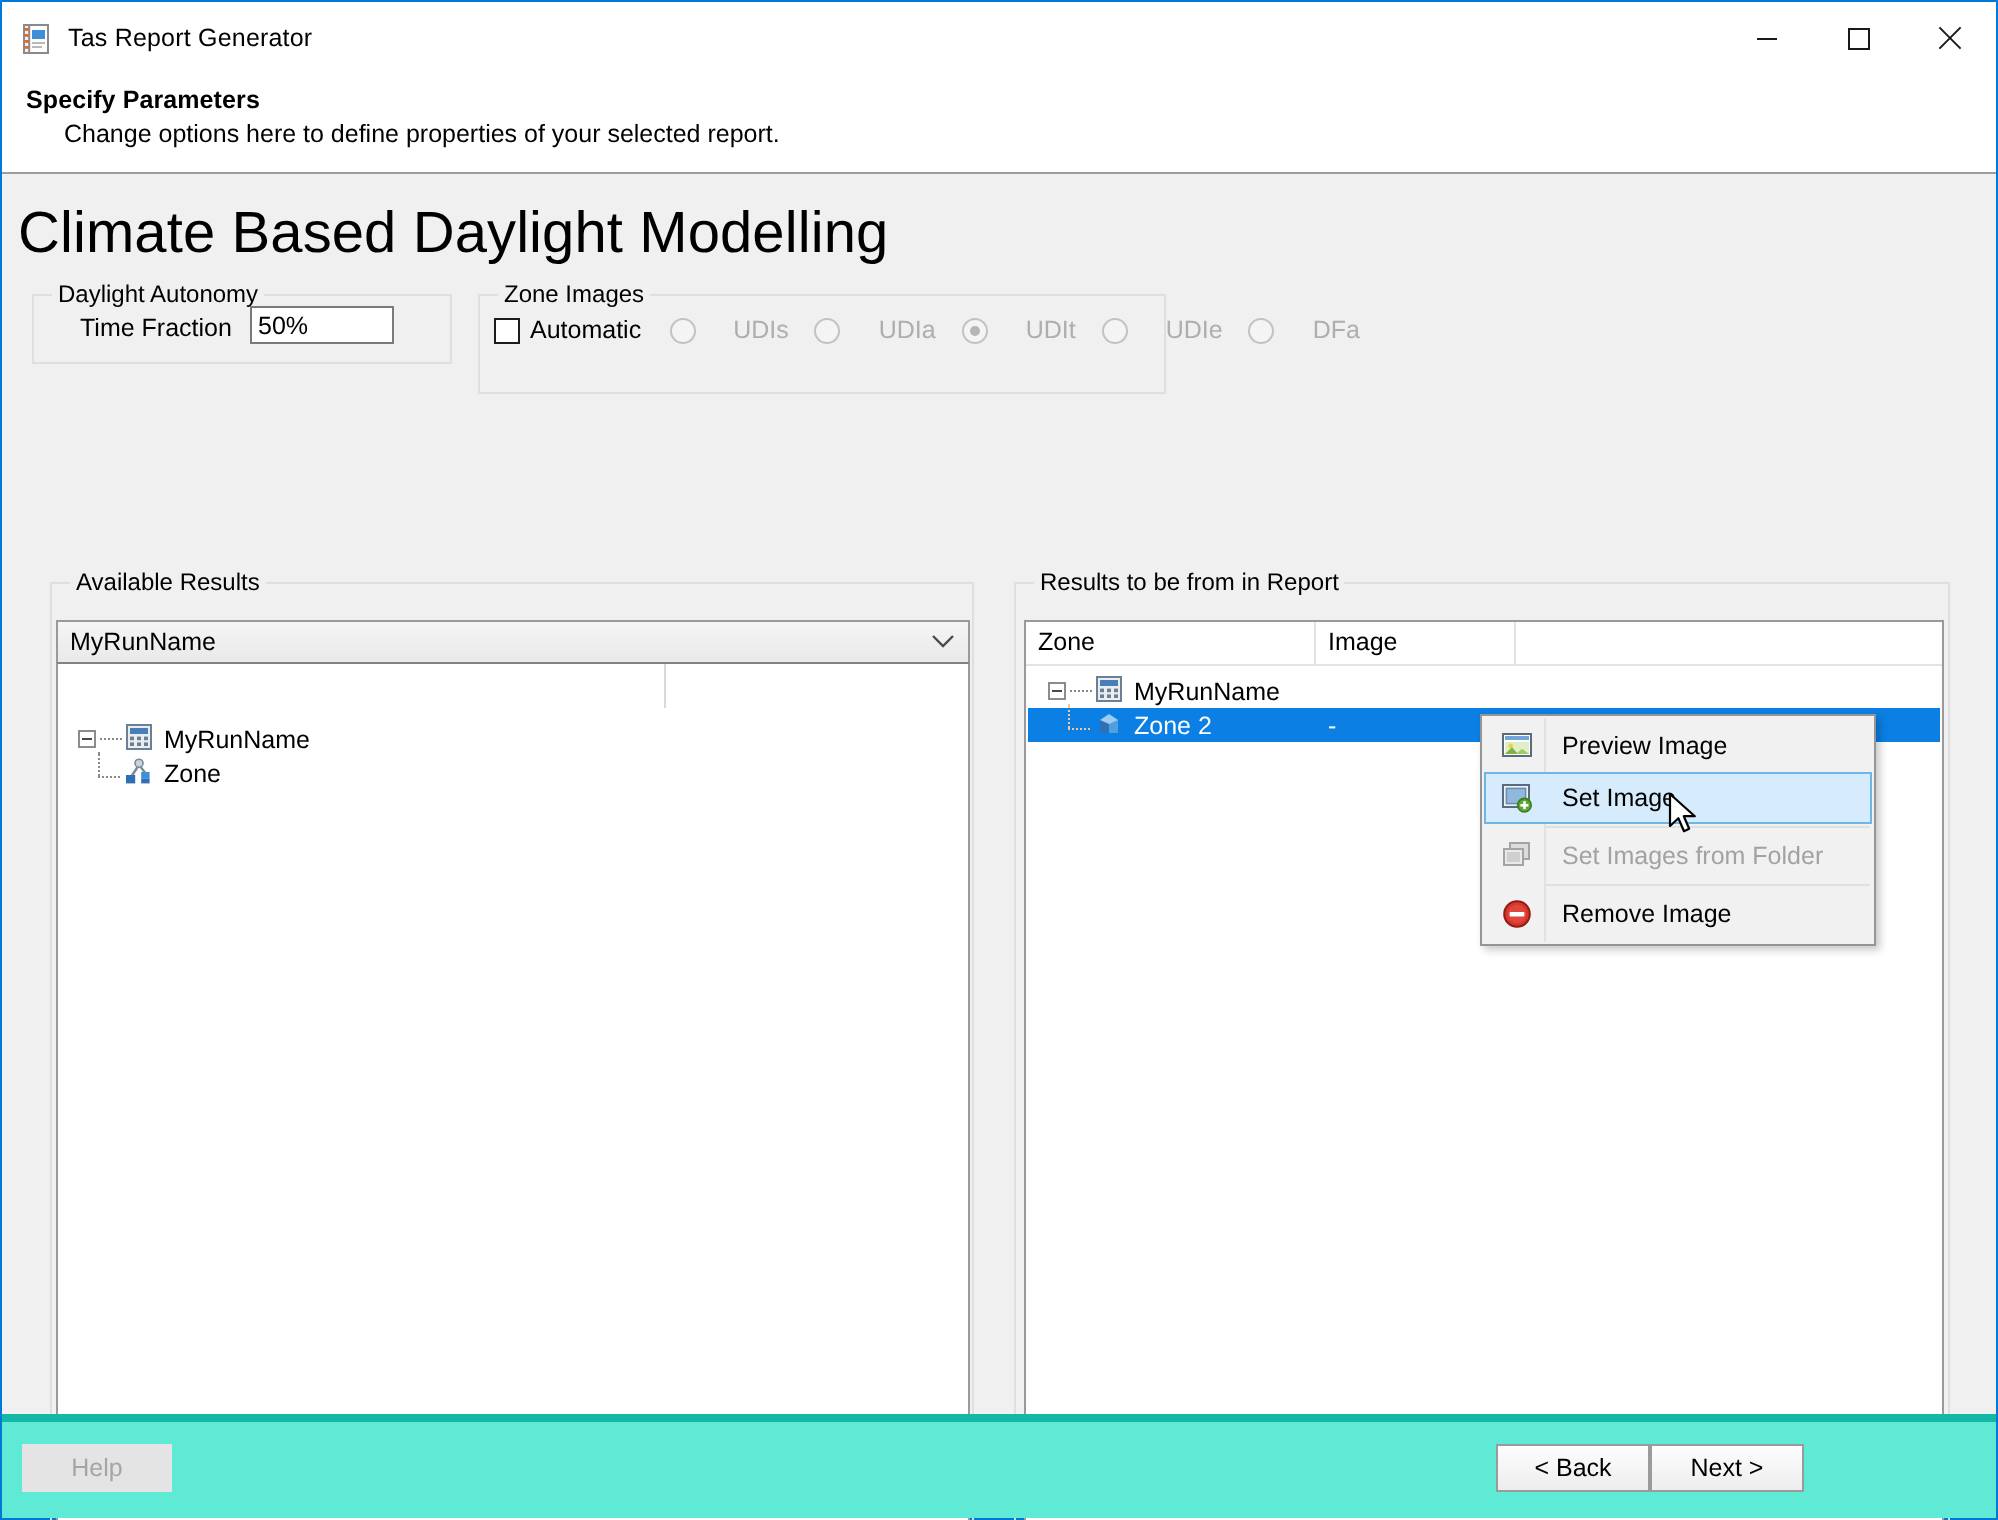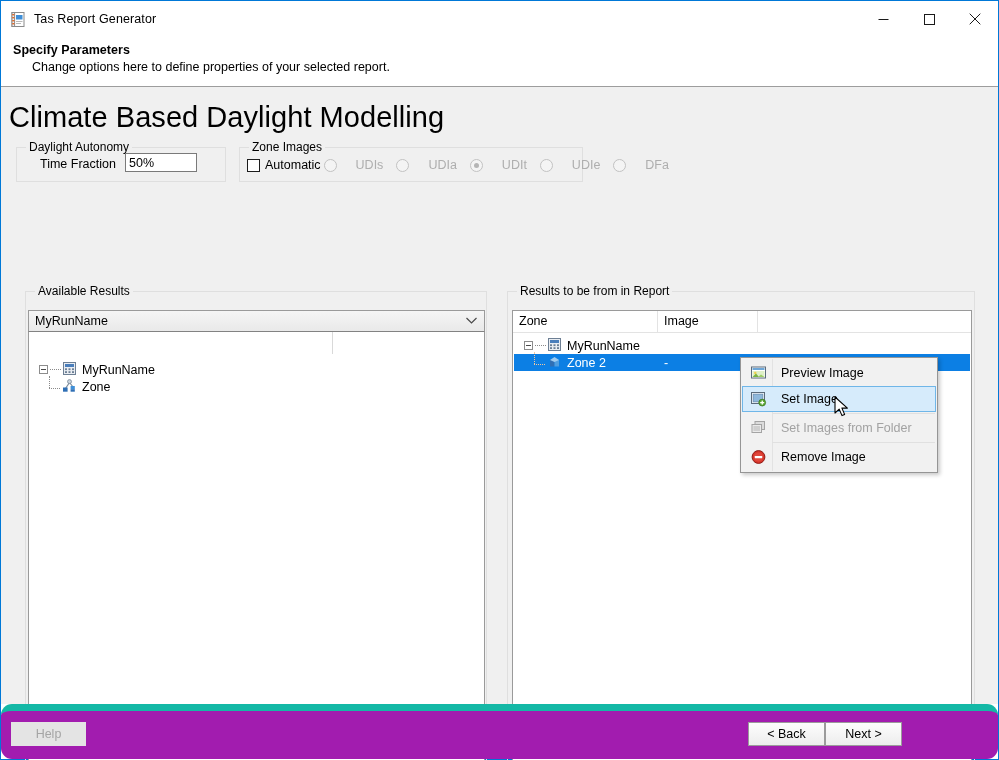--- a/index.html
+++ b/index.html
@@ -124,21 +124,21 @@
     position: absolute;
     top: -8px; left: 9px;
     background: #f0f0f0;
     padding: 0 3px;
     font-size: 12px;
     color: #000;
     white-space: nowrap;
   }
 
   #gb-daylight { left: 15px; top: 60px; width: 210px; height: 35px; }
-  #gb-zoneimg  { left: 238px; top: 60px; width: 344px; height: 35px; }
+  #gb-zoneimg  { left: 238px; top: 60px; width: 344px; height: 50px; }
 
   #tf-label {
     position: absolute;
     left: 23px; top: 9px;
     font-size: 12.5px;
   }
   #tf-input {
     position: absolute;
     left: 108px; top: 5px;
     width: 72px; height: 19px;
@@ -157,21 +157,21 @@
     position: absolute;
     left: 7px; top: 6px;
     height: 22px;
     display: flex;
     align-items: center;
   }
   .chk-wrap {
     display: flex;
     align-items: center;
     gap: 5px;
-    margin-right: 3px;
+    margin-right: 14px;
   }
   .chkbox {
     width: 13px; height: 13px;
     box-sizing: border-box;
     border: 1px solid #1c1c1c;
     background: #fff;
     flex: 0 0 13px;
   }
   .chk-label { font-size: 12.5px; color: #000; }
 
@@ -417,24 +417,23 @@
   #cursor {
     position: absolute;
     left: 833px; top: 309px;
     z-index: 60;
     pointer-events: none;
   }
 
   
   #footer {
     flex: 0 0 48px;
-    background: #a21caf;
-    position: relative;
-    border-top: 7px solid #14b8a6;
-    border-radius: 11px;
+    background: #5eead4;
+    position: relative;
+    border-top: 4px solid #14b8a6;
   }
   .btn {
     position: absolute;
     box-sizing: border-box;
     font-family: "Liberation Sans", sans-serif;
     font-size: 12.5px;
     background: linear-gradient(#fdfdfd, #ededed);
     border: 1px solid #9b9b9b;
     color: #000;
     cursor: default;

